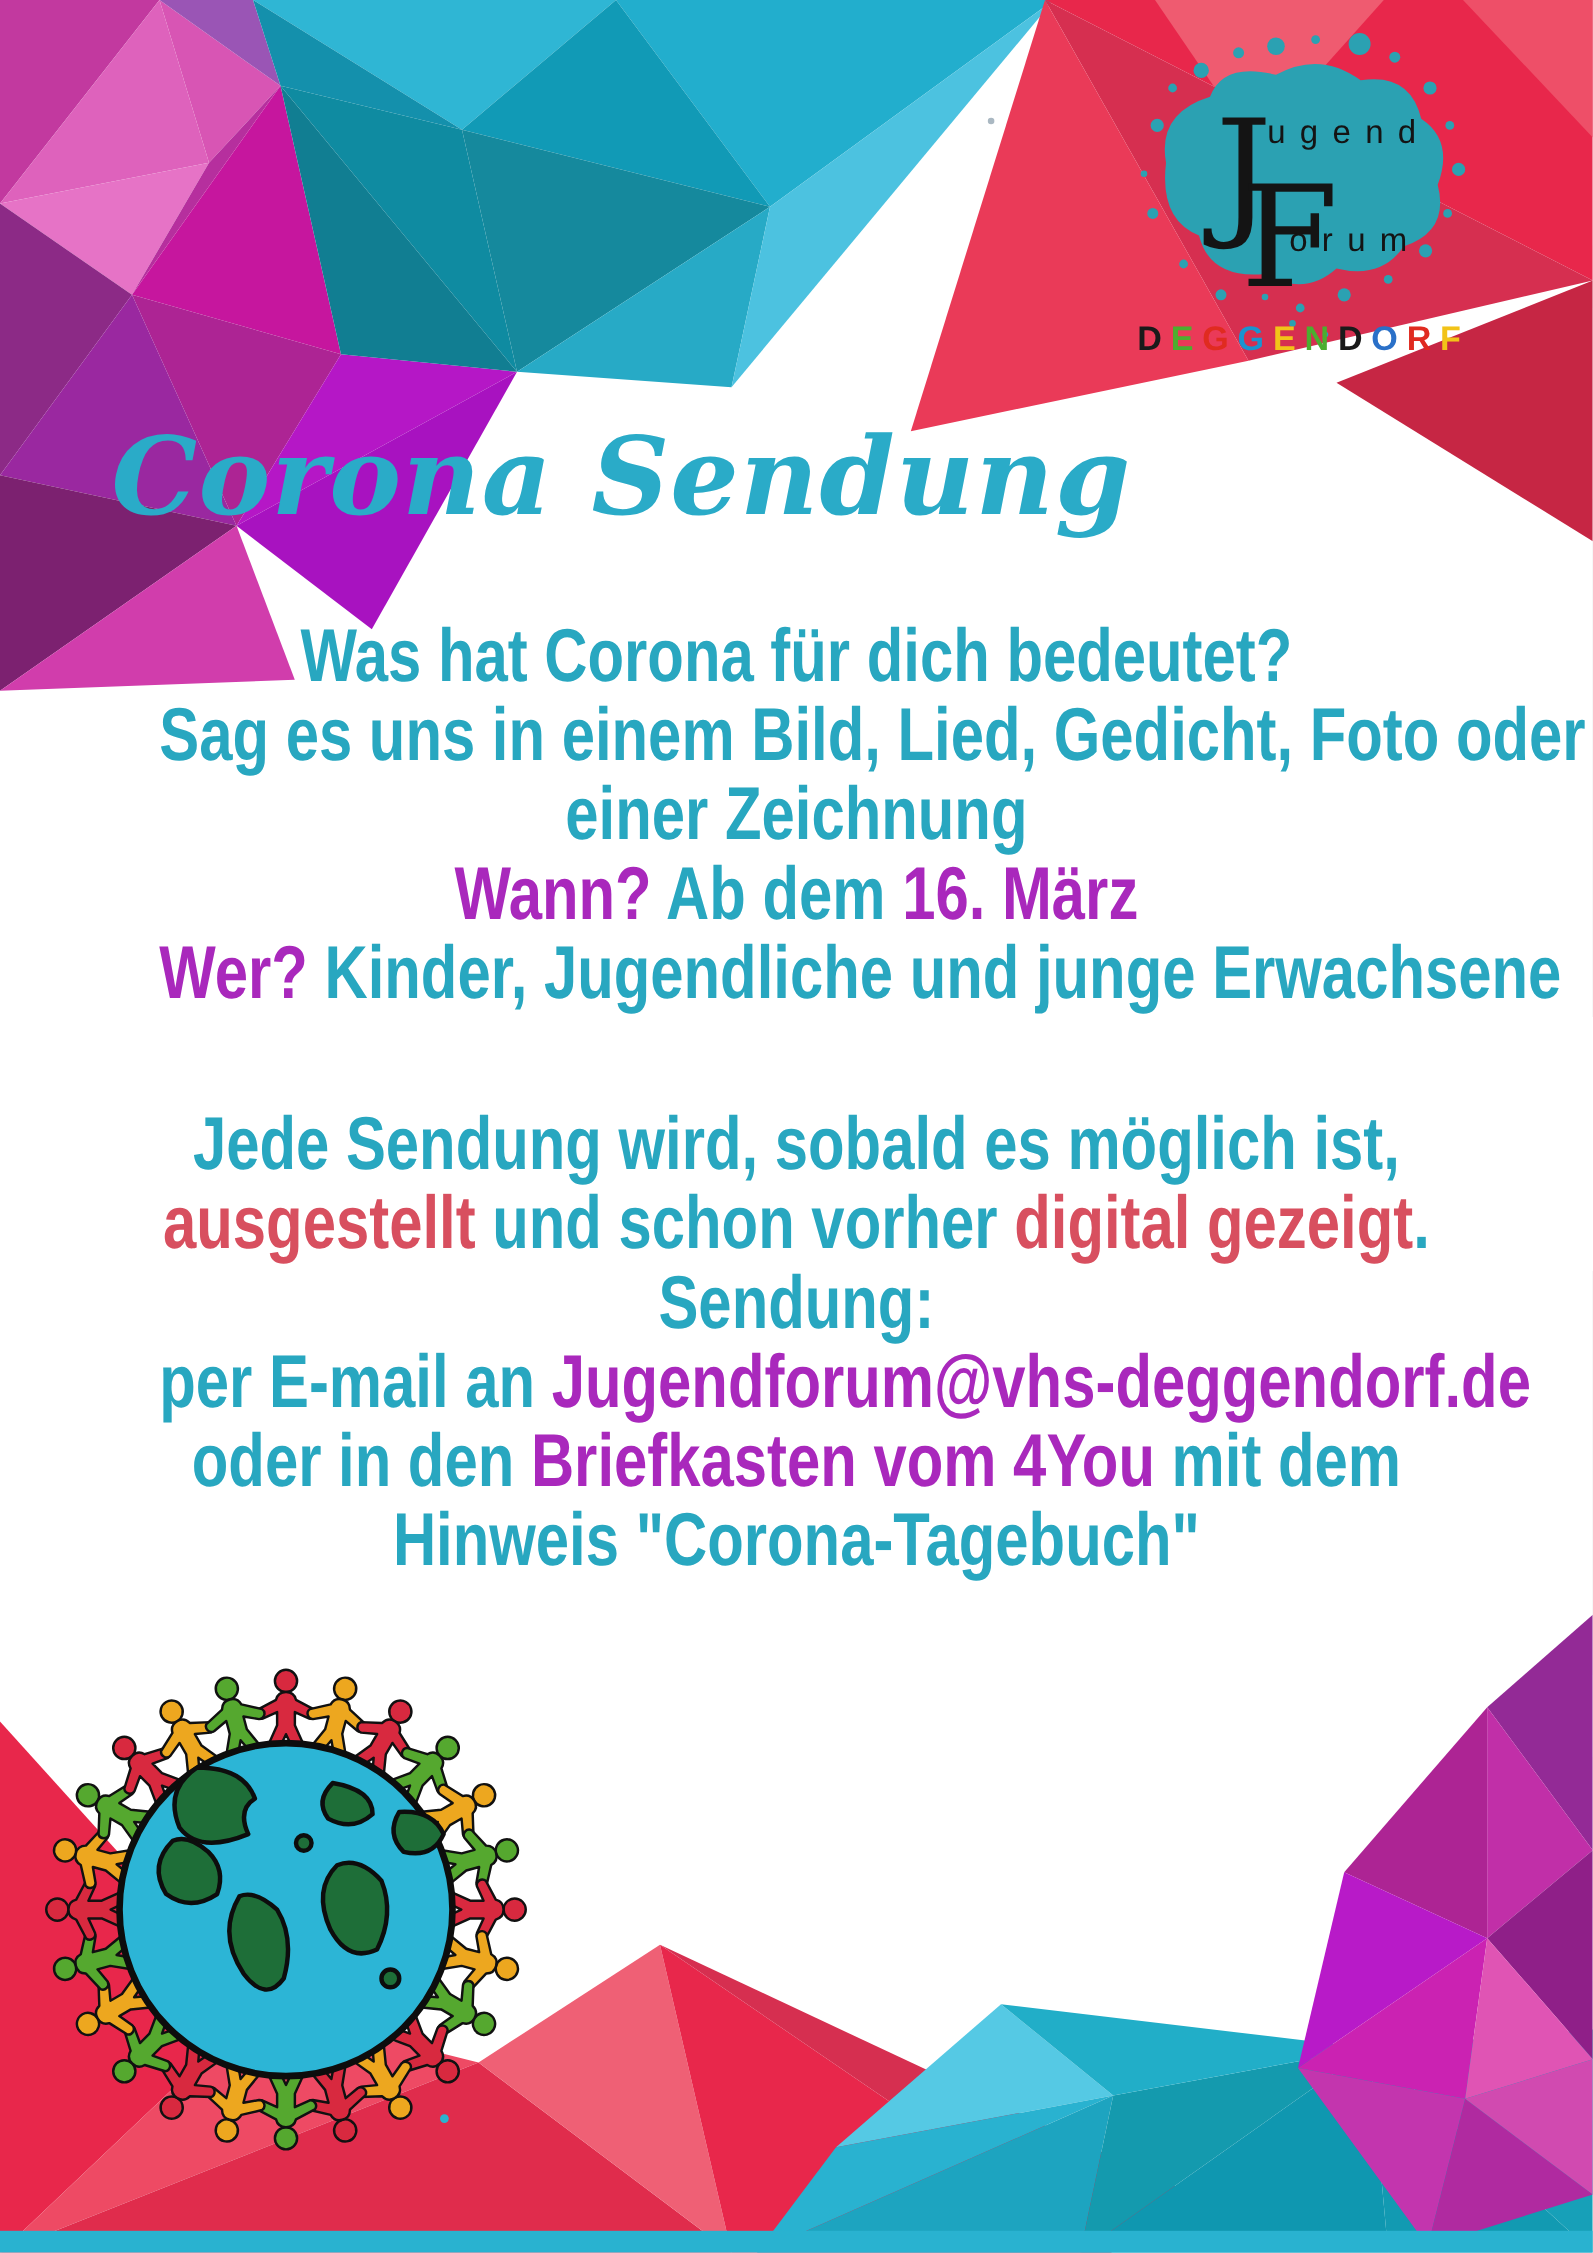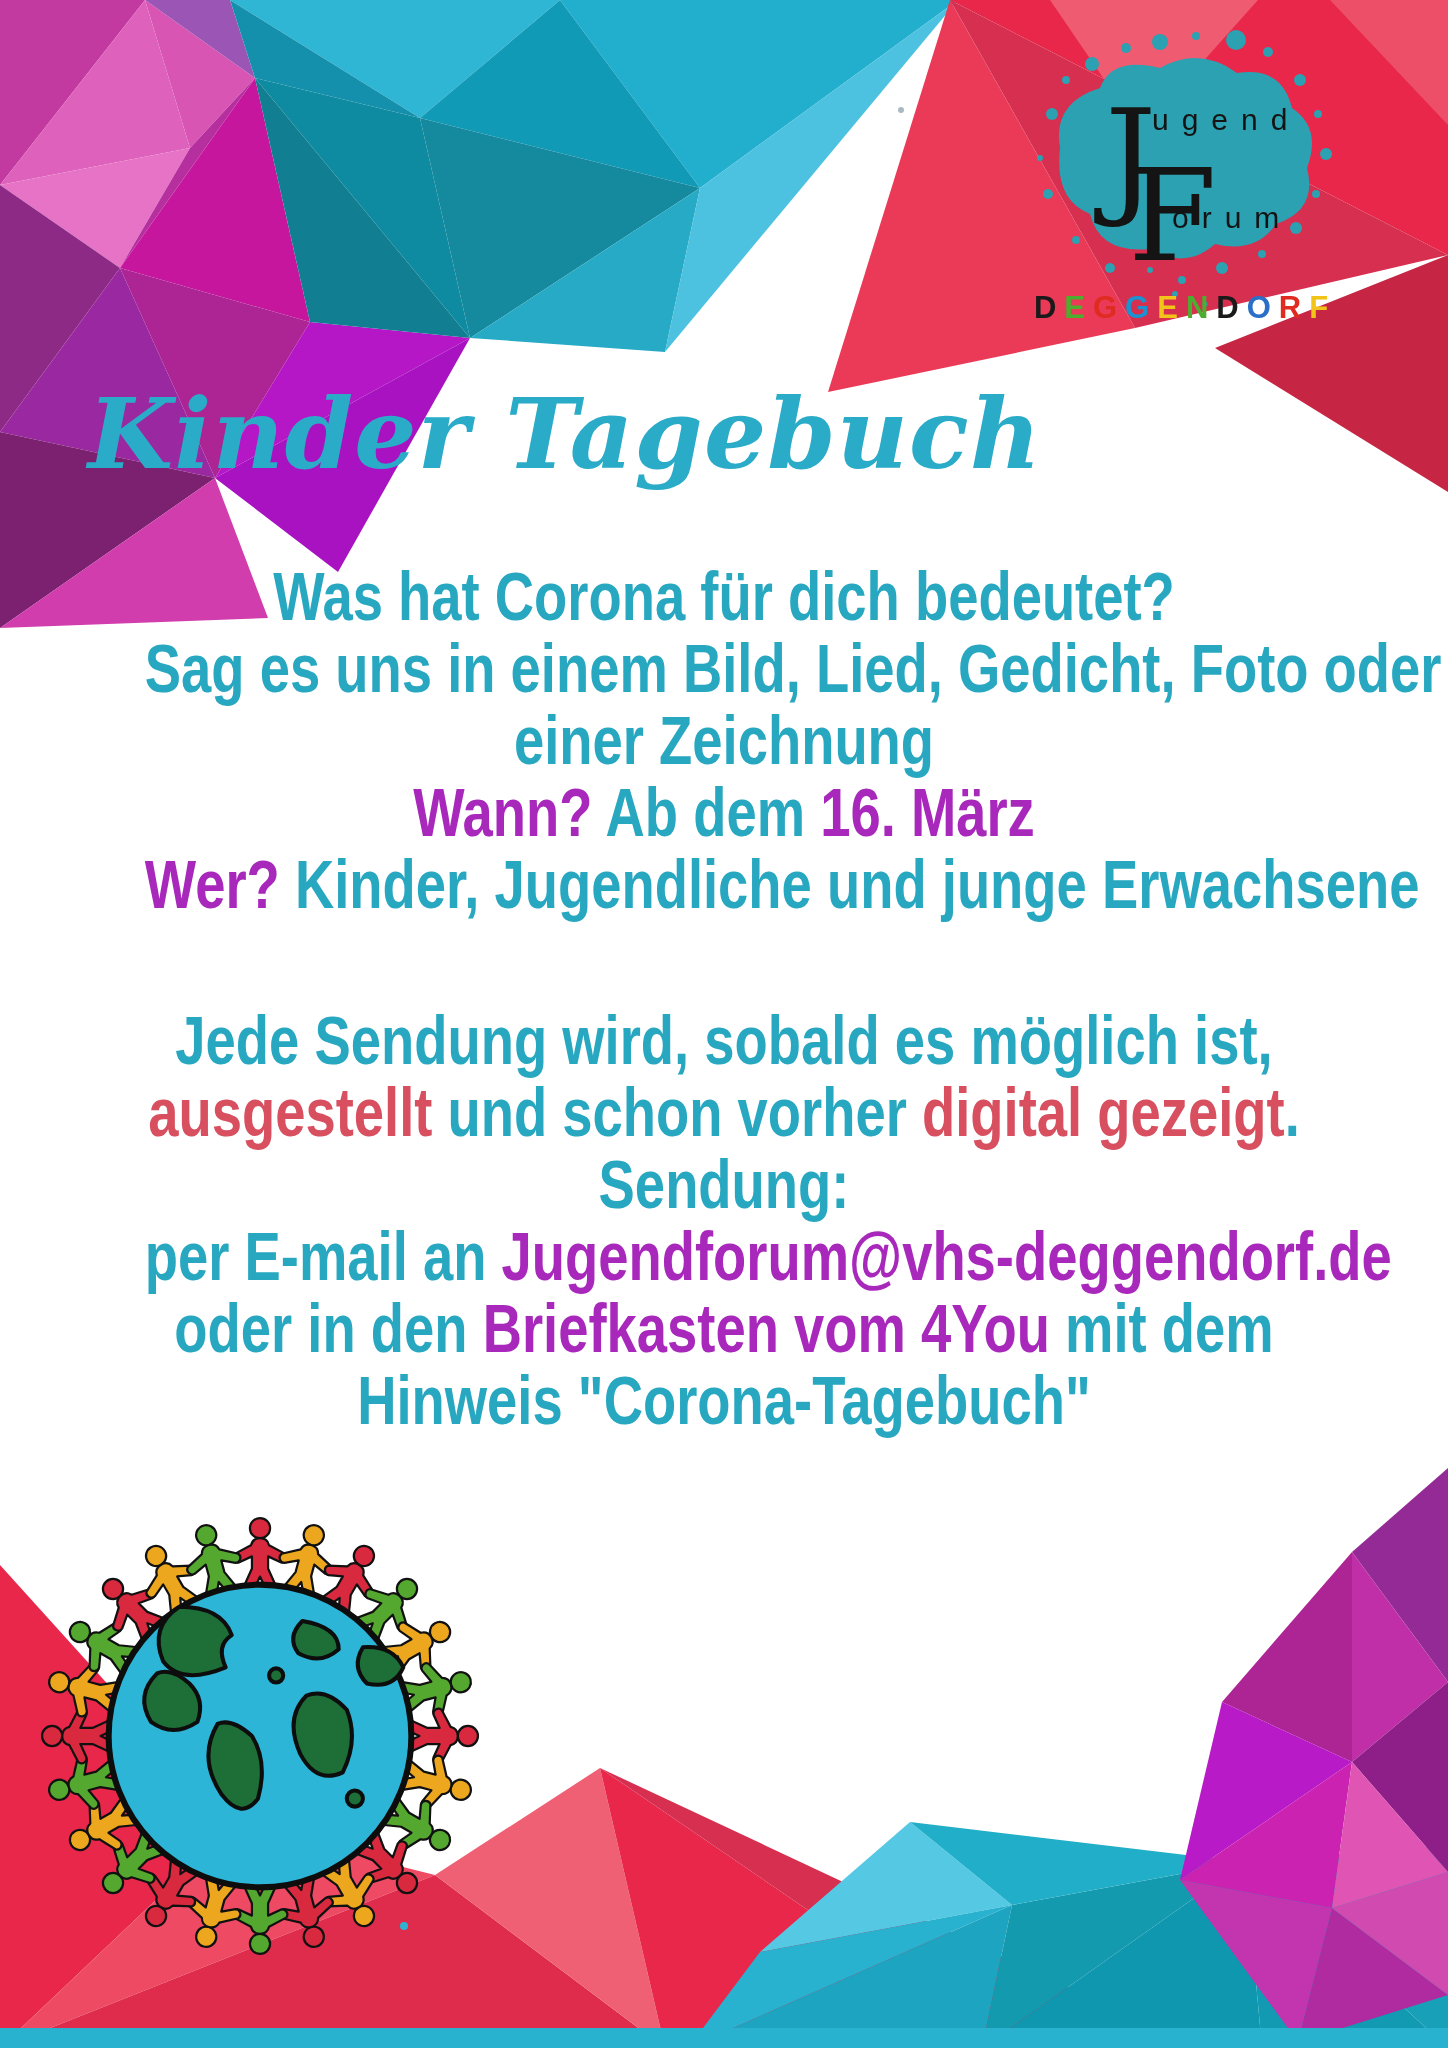--- a/index.html
+++ b/index.html
@@ -138,21 +138,21 @@
       <text x="105" y="182" font-size="128" style="fill: rgb(20, 20, 20);">J</text>
       <text x="152" y="112" font-size="30" letter-spacing="13" font-family="Liberation Sans, sans-serif" style="fill: rgb(20, 20, 20);">ugend</text>
       <text x="128" y="242" font-size="128" style="fill: rgb(20, 20, 20);">F</text>
       <text x="172" y="210" font-size="30" letter-spacing="13" font-family="Liberation Sans, sans-serif" style="fill: rgb(20, 20, 20);">orum</text>
     </g>
     <text x="185" y="300" text-anchor="middle" font-family="Liberation Sans, sans-serif" font-weight="bold" font-size="31" letter-spacing="8">
       <tspan style="fill: rgb(26, 26, 26);">D</tspan><tspan style="fill: rgb(76, 174, 47);">E</tspan><tspan style="fill: rgb(224, 43, 32);">G</tspan><tspan style="fill: rgb(26, 147, 208);">G</tspan><tspan style="fill: rgb(242, 195, 24);">E</tspan><tspan style="fill: rgb(76, 174, 47);">N</tspan><tspan style="fill: rgb(26, 26, 26);">D</tspan><tspan style="fill: rgb(42, 112, 200);">O</tspan><tspan style="fill: rgb(224, 43, 32);">R</tspan><tspan style="fill: rgb(242, 195, 24);">F</tspan>
     </text>
   </svg>
 
-  <div class="title" style="color: rgb(42, 171, 200);">Kinder Tagebuch</div>
+  <div class="title" style="color: rgb(42, 171, 200);">Corona Sendung</div>
 
   <div class="line l-i1"><span style="color: rgb(40, 167, 192);">Was hat Corona für dich bedeutet?</span></div>
   <div class="line l-i2"><span style="color: rgb(40, 167, 192);">Sag es uns in einem Bild, Lied, Gedicht, Foto oder</span></div>
   <div class="line l-i3"><span style="color: rgb(40, 167, 192);">einer Zeichnung</span></div>
   <div class="line l-i4"><span style="color: rgb(169, 40, 188);">Wann?</span><span style="color: rgb(40, 167, 192);"> Ab dem </span><span style="color: rgb(169, 40, 188);">16. März</span></div>
   <div class="line l-i5"><span style="color: rgb(169, 40, 188);">Wer?</span><span style="color: rgb(40, 167, 192);"> Kinder, Jugendliche und junge Erwachsene</span></div>
 
   <div class="line l-d1"><span style="color: rgb(40, 167, 192);">Jede Sendung wird, sobald es möglich ist,</span></div>
   <div class="line l-d2"><span style="color: rgb(216, 79, 95);">ausgestellt</span><span style="color: rgb(40, 167, 192);"> und schon vorher </span><span style="color: rgb(216, 79, 95);">digital gezeigt</span><span style="color: rgb(40, 167, 192);">.</span></div>
   <div class="line l-d3"><span style="color: rgb(40, 167, 192);">Sendung:</span></div>

